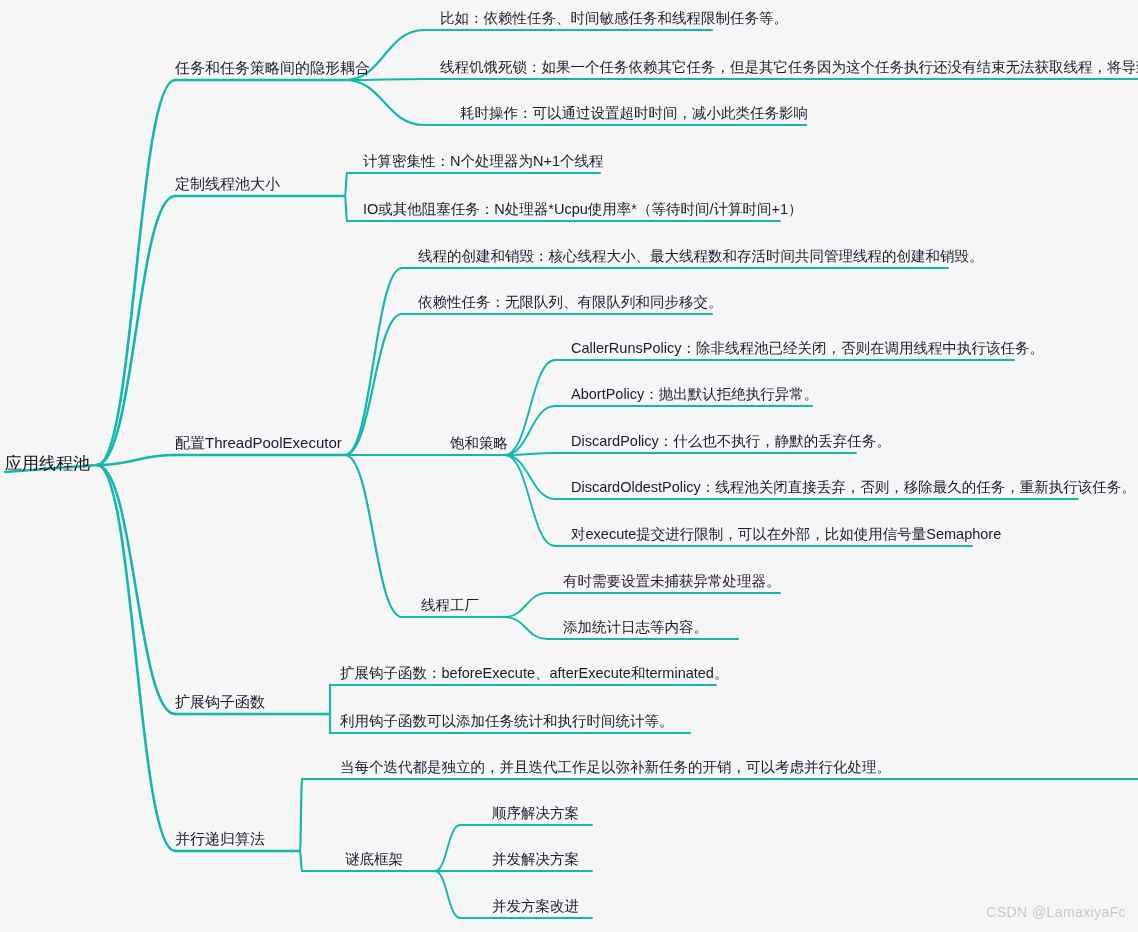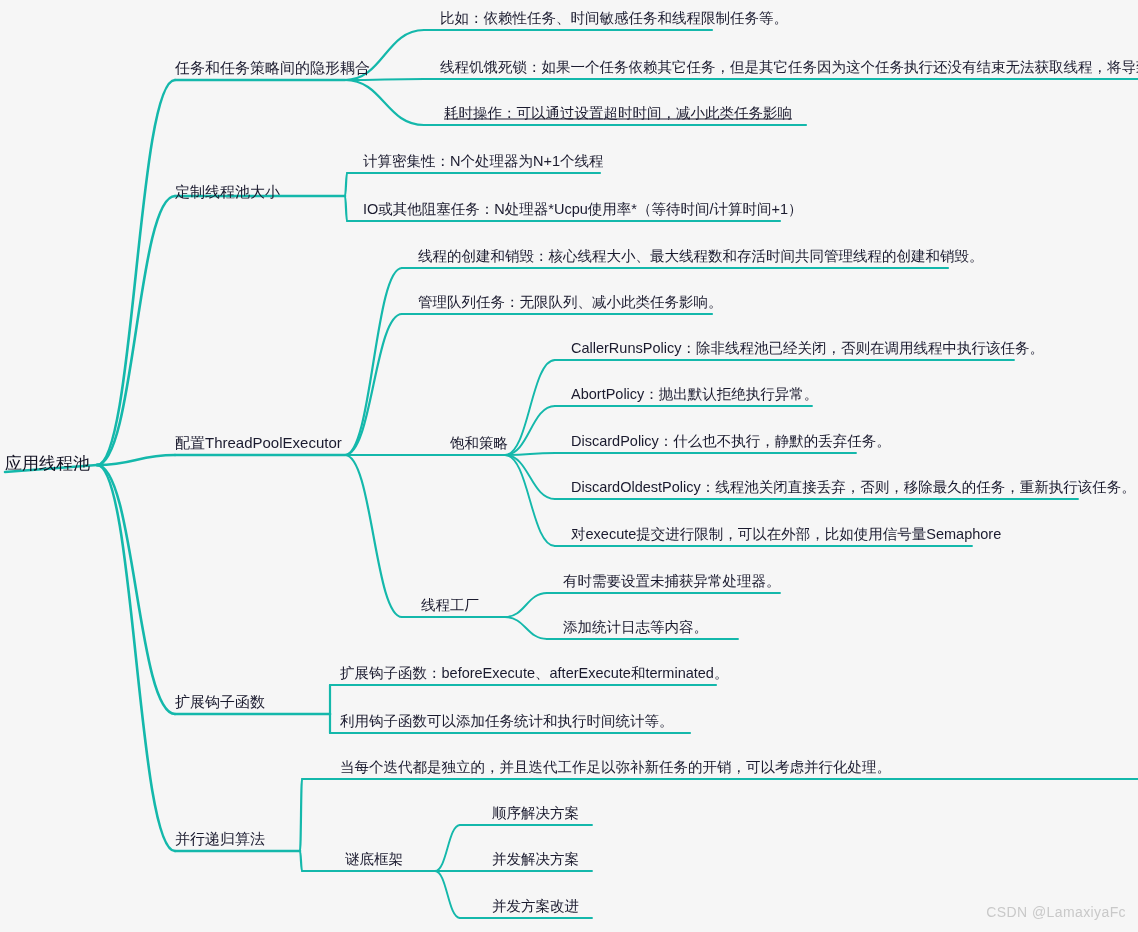--- a/index.html
+++ b/index.html
@@ -106,29 +106,29 @@
       <path d="M460 871 L592 871" fill="none" stroke="#14b8ab" stroke-width="1.9" stroke-linecap="round"></path>
       <path d="M435 871 C447 871,448 918,460 918" fill="none" stroke="#14b8ab" stroke-width="1.9" stroke-linecap="round"></path>
       <path d="M460 918 L592 918" fill="none" stroke="#14b8ab" stroke-width="1.9" stroke-linecap="round"></path>
     </svg>
 
   <div class="node root" style="left: 5px; top: 472px;">应用线程池</div>
 
   <div class="node lvl1" style="left: 175px; top: 75px;">任务和任务策略间的隐形耦合</div>
   <div class="node lvl2" style="left: 440px; top: 25px;">比如：依赖性任务、时间敏感任务和线程限制任务等。</div>
   <div class="node lvl2" style="left: 440px; top: 74px;">线程饥饿死锁：如果一个任务依赖其它任务，但是其它任务因为这个任务执行还没有结束无法获取线程，将导致死锁。</div>
-  <div class="node lvl2" style="left: 444px; top: 120px; text-decoration: underline;">耗时操作：可以通过设置超时时间，减小此类任务影响</div>
+  <div class="node lvl2" style="left: 460px; top: 120px;">耗时操作：可以通过设置超时时间，减小此类任务影响</div>
 
-  <div class="node lvl1" style="left: 175px; top: 191px; margin-top: 8px;">定制线程池大小</div>
+  <div class="node lvl1" style="left: 175px; top: 191px;">定制线程池大小</div>
   <div class="node lvl2" style="left: 363px; top: 168px;">计算密集性：N个处理器为N+1个线程</div>
   <div class="node lvl2" style="left: 363px; top: 216px;">IO或其他阻塞任务：N处理器*Ucpu使用率*（等待时间/计算时间+1）</div>
 
   <div class="node lvl1" style="left: 175px; top: 450px;">配置ThreadPoolExecutor</div>
   <div class="node lvl2" style="left: 418px; top: 263px;">线程的创建和销毁：核心线程大小、最大线程数和存活时间共同管理线程的创建和销毁。</div>
-  <div class="node lvl2" style="left: 418px; top: 309px;">管理队列任务：无限队列、减小此类任务影响。</div>
+  <div class="node lvl2" style="left: 418px; top: 309px;">依赖性任务：无限队列、有限队列和同步移交。</div>
   <div class="node lvl2" style="left: 421px; top: 450px; margin-left: 29px;">饱和策略</div>
   <div class="node lvl3" style="left: 571px; top: 355px;">CallerRunsPolicy：除非线程池已经关闭，否则在调用线程中执行该任务。</div>
   <div class="node lvl3" style="left: 571px; top: 401px;">AbortPolicy：抛出默认拒绝执行异常。</div>
   <div class="node lvl3" style="left: 571px; top: 448px;">DiscardPolicy：什么也不执行，静默的丢弃任务。</div>
   <div class="node lvl3" style="left: 571px; top: 494px;">DiscardOldestPolicy：线程池关闭直接丢弃，否则，移除最久的任务，重新执行该任务。</div>
   <div class="node lvl3" style="left: 571px; top: 541px;">对execute提交进行限制，可以在外部，比如使用信号量Semaphore</div>
   <div class="node lvl2" style="left: 421px; top: 612px;">线程工厂</div>
   <div class="node lvl3" style="left: 563px; top: 588px;">有时需要设置未捕获异常处理器。</div>
   <div class="node lvl3" style="left: 563px; top: 634px;">添加统计日志等内容。</div>
 

